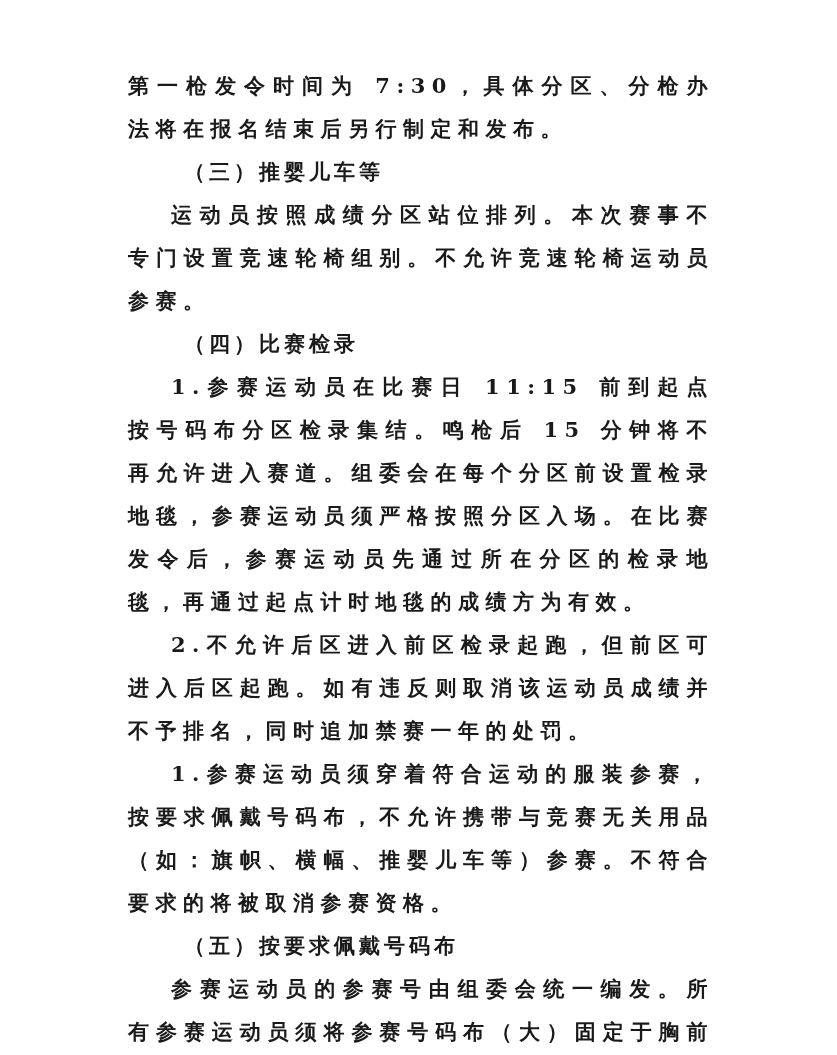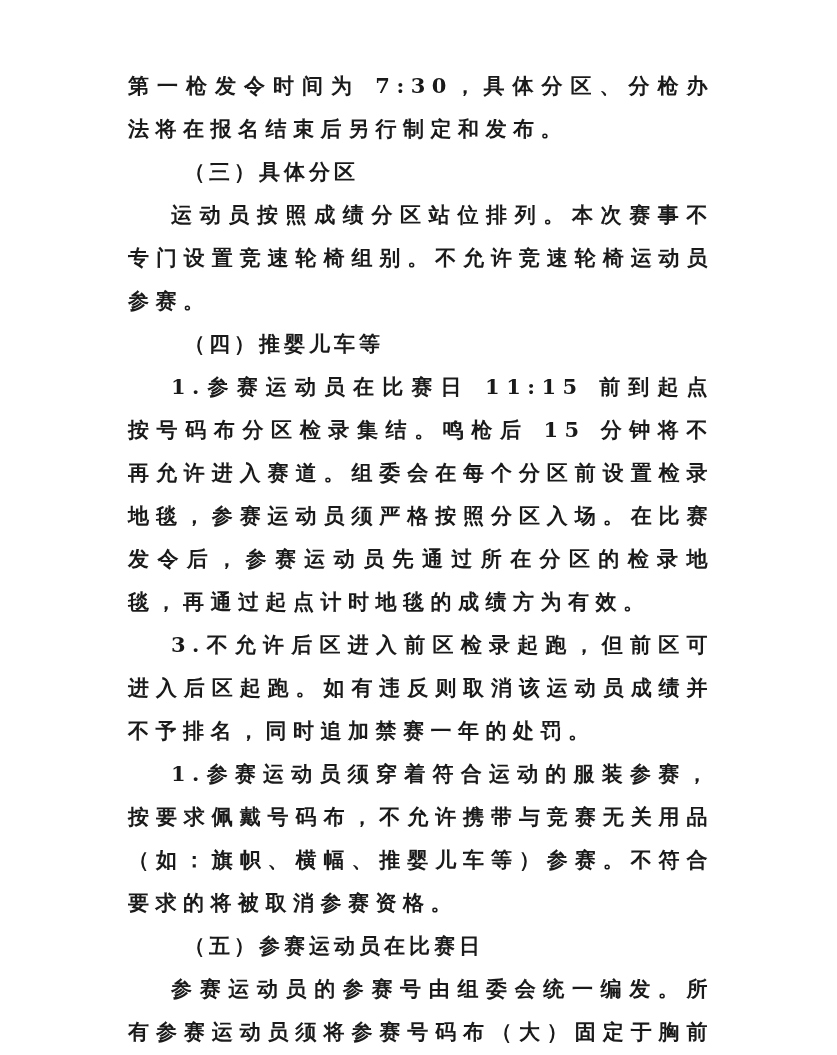--- a/index.html
+++ b/index.html
@@ -28,21 +28,21 @@
     padding-left: 56px;
     font-weight: bold;
     letter-spacing: 4px;
   }
 </style>
 </head>
 <body>
 
 <div class="page">
   <p class="para noindent">第一枪发令时间为 7:30，具体分区、分枪办法将在报名结束后另行制定和发布。</p>
-  <p class="heading">（三）具体分区</p>
+  <p class="heading">（三）推婴儿车等</p>
   <p class="para">运动员按照成绩分区站位排列。本次赛事不专门设置竞速轮椅组别。不允许竞速轮椅运动员参赛。</p>
-  <p class="heading">（四）推婴儿车等</p>
+  <p class="heading">（四）比赛检录</p>
   <p class="para">1.参赛运动员在比赛日 11:15 前到起点按号码布分区检录集结。鸣枪后 15 分钟将不再允许进入赛道。组委会在每个分区前设置检录地毯，参赛运动员须严格按照分区入场。在比赛发令后，参赛运动员先通过所在分区的检录地毯，再通过起点计时地毯的成绩方为有效。</p>
-  <p class="para">3.不允许后区进入前区检录起跑，但前区可进入后区起跑。如有违反则取消该运动员成绩并不予排名，同时追加禁赛一年的处罚。</p>
+  <p class="para">2.不允许后区进入前区检录起跑，但前区可进入后区起跑。如有违反则取消该运动员成绩并不予排名，同时追加禁赛一年的处罚。</p>
   <p class="para">1.参赛运动员须穿着符合运动的服装参赛，按要求佩戴号码布，不允许携带与竞赛无关用品（如：旗帜、横幅、推婴儿车等）参赛。不符合要求的将被取消参赛资格。</p>
-  <p class="heading">（五）参赛运动员在比赛日</p>
+  <p class="heading">（五）按要求佩戴号码布</p>
   <p class="para">参赛运动员的参赛号由组委会统一编发。所有参赛运动员须将参赛号码布（大）固定于胸前正面位置，凡未按规定佩戴号码布、折叠或遮挡号码布的，组委会有权取消其比赛成绩；未按规定佩戴感应计时芯片，导致计时点未记录成绩的，将取消比赛成绩。</p>
 </div>
 
 </body></html>

